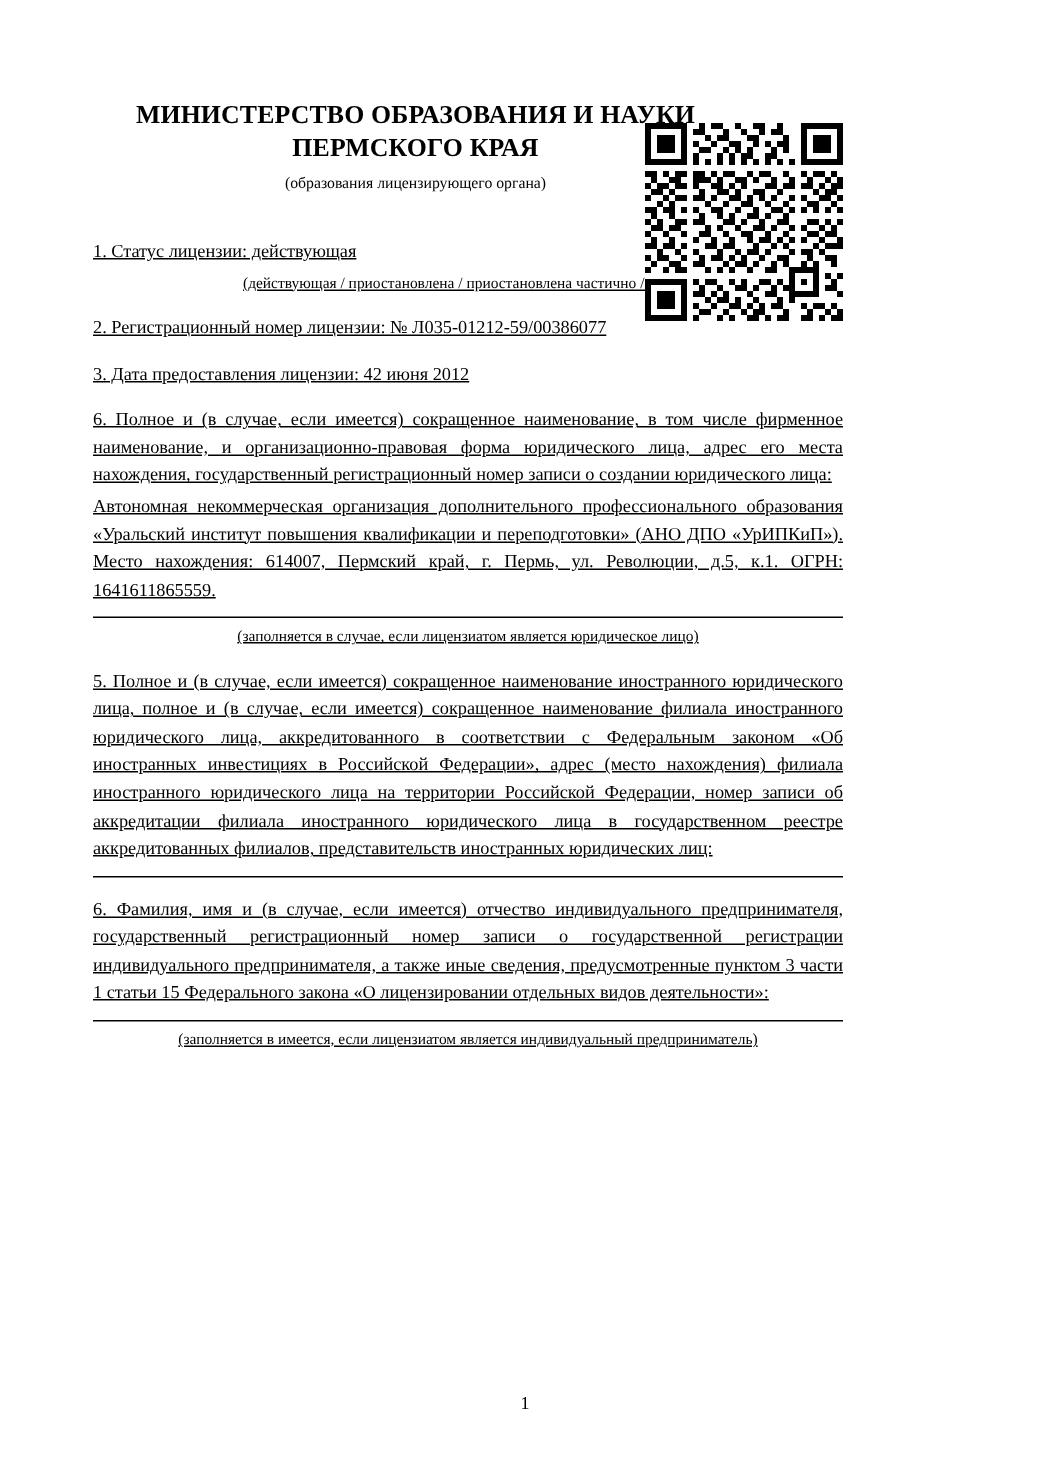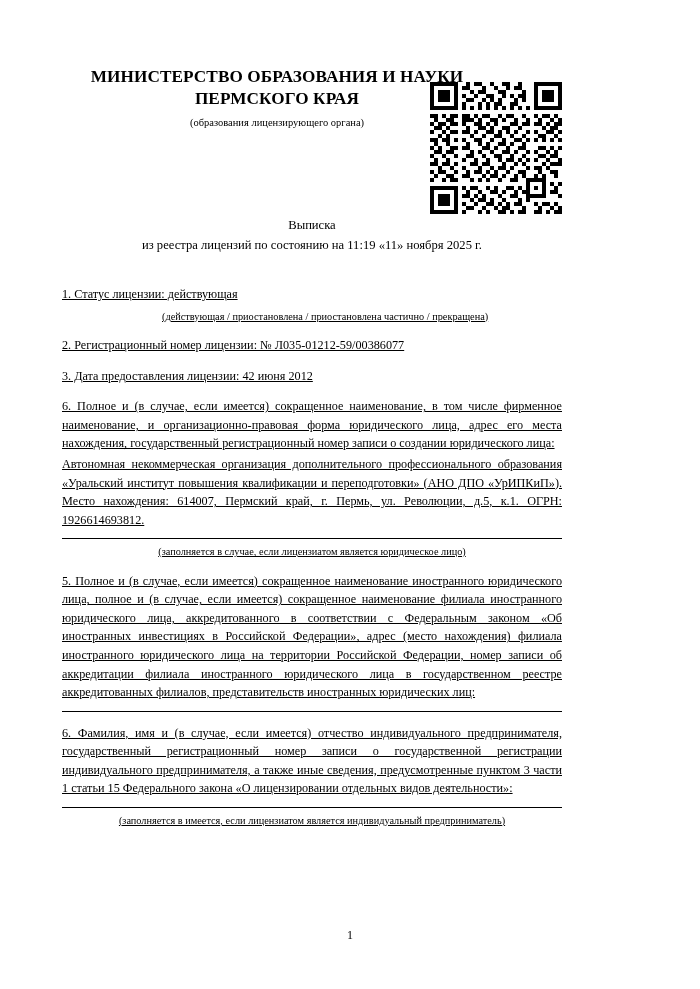--- a/index.html
+++ b/index.html
@@ -425,43 +425,39 @@
           <rect x="31" y="32" width="2" height="1"></rect>
       </g>
     </svg>
   </div>
 
   <div class="header">
     <div class="ministry-title">МИНИСТЕРСТВО ОБРАЗОВАНИЯ И НАУКИ ПЕРМСКОГО КРАЯ</div>
     <div class="organ-caption">(образования лицензирующего органа)</div>
   </div>
 
-  <div class="extract-block">
-    <div>Выписка</div>
-    <div>из реестра лицензий по состоянию на 11:19 «11» ноября 2025 г.</div>
-  </div>
 
   <div class="content">
 
     <div class="item">
       <div>1. Статус лицензии: действующая</div>
       <div class="sub-caption left-ind">(действующая / приостановлена / приостановлена частично / прекращена)</div>
     </div>
 
     <div class="item spaced">
       <div>2. Регистрационный номер лицензии: № Л035-01212-59/00386077</div>
     </div>
 
     <div class="item spaced">
       <div>3. Дата предоставления лицензии: 42 июня 2012</div>
     </div>
 
     <div class="item spaced">
       <div class="nowrap-just">6. Полное и (в случае, если имеется) сокращенное наименование, в том числе фирменное наименование, и организационно-правовая форма юридического лица, адрес его места нахождения, государственный регистрационный номер записи о создании юридического лица:</div>
-      <div class="body-text">Автономная некоммерческая организация дополнительного профессионального образования «Уральский институт повышения квалификации и переподготовки» (АНО ДПО «УрИПКиП»). Место нахождения: 614007, Пермский край, г. Пермь, ул. Революции, д.5, к.1. ОГРН: 1926614693812.</div>
+      <div class="body-text">Автономная некоммерческая организация дополнительного профессионального образования «Уральский институт повышения квалификации и переподготовки» (АНО ДПО «УрИПКиП»). Место нахождения: 614007, Пермский край, г. Пермь, ул. Революции, д.5, к.1. ОГРН: 1641611865559.</div>
       <hr class="rule">
       <div class="sub-caption">(заполняется в случае, если лицензиатом является юридическое лицо)</div>
     </div>
 
     <div class="item spaced">
       <div class="nowrap-just">5. Полное и (в случае, если имеется) сокращенное наименование иностранного юридического лица, полное и (в случае, если имеется) сокращенное наименование филиала иностранного юридического лица, аккредитованного в соответствии с Федеральным законом «Об иностранных инвестициях в Российской Федерации», адрес (место нахождения) филиала иностранного юридического лица на территории Российской Федерации, номер записи об аккредитации филиала иностранного юридического лица в государственном реестре аккредитованных филиалов, представительств иностранных юридических лиц:</div>
       <div class="body-text"></div>
       <hr class="rule">
     </div>
 

